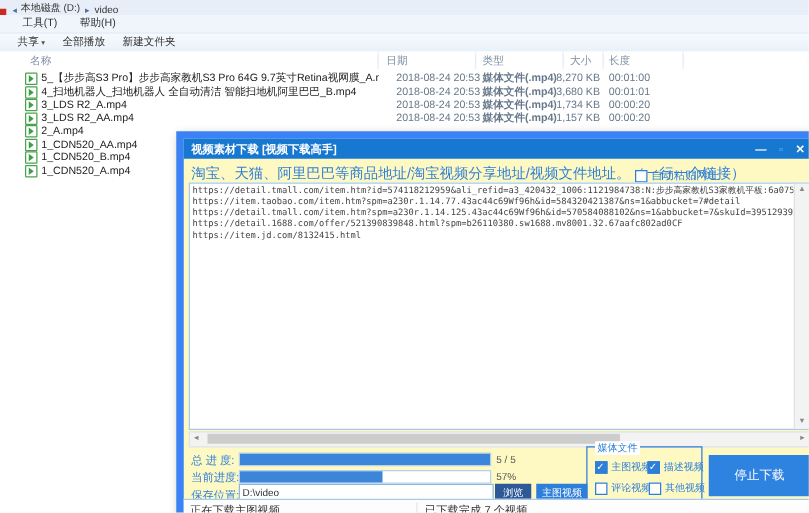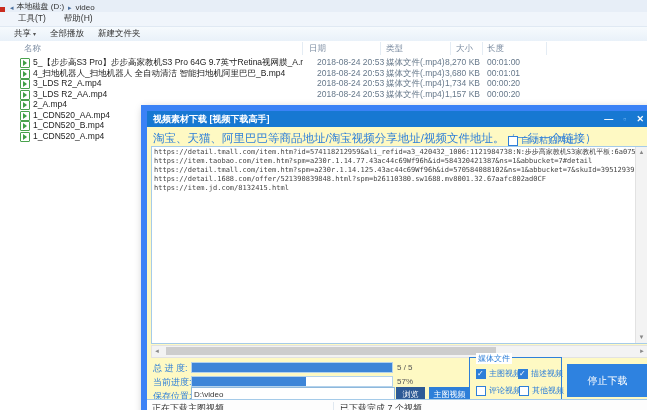--- a/index.html
+++ b/index.html
@@ -29,21 +29,21 @@
 
   .filelist{position:absolute;left:0;top:57px;width:647px;}
   .frow{position:relative;height:10.5px;font-size:8.5px;color:#222;}
   .ficon{position:absolute;left:20px;top:1px;width:8px;height:8px;border:1px solid #49a24d;
          background:#fff;border-radius:1px;}
   .ficon .play{position:absolute;left:2px;top:1px;width:0;height:0;
          border-left:4px solid #3f9e45;border-top:3px solid transparent;border-bottom:3px solid transparent;}
   .fname{position:absolute;left:33px;top:0;width:270px;white-space:nowrap;overflow:hidden;}
   .fdet{position:absolute;top:0;color:#66788a;white-space:nowrap;}
   .fdate{left:291px;margin-left:26px;}
-  .ftype{left:386px;}
+  .ftype{left:386px;font-weight:bold;}
   .fsize{left:420px;width:60px;text-align:right;}
   .flen{left:487px;}
 
   
   .dialog{position:absolute;left:141px;top:105px;width:503px;height:302px;background:#fef9c3;
           border:6px solid #3b82f6;box-shadow:2px 3px 8px rgba(0,0,0,.28);}
   .titlebar{position:absolute;left:0;top:0;width:100%;height:16px;background:#1778d2;
             color:#fff;font-size:9px;font-weight:bold;display:flex;align-items:center;}
   .titlebar .title{margin-left:6px;}
   .winbtns{position:absolute;right:6px;top:0;height:16px;display:flex;align-items:center;gap:10px;}

